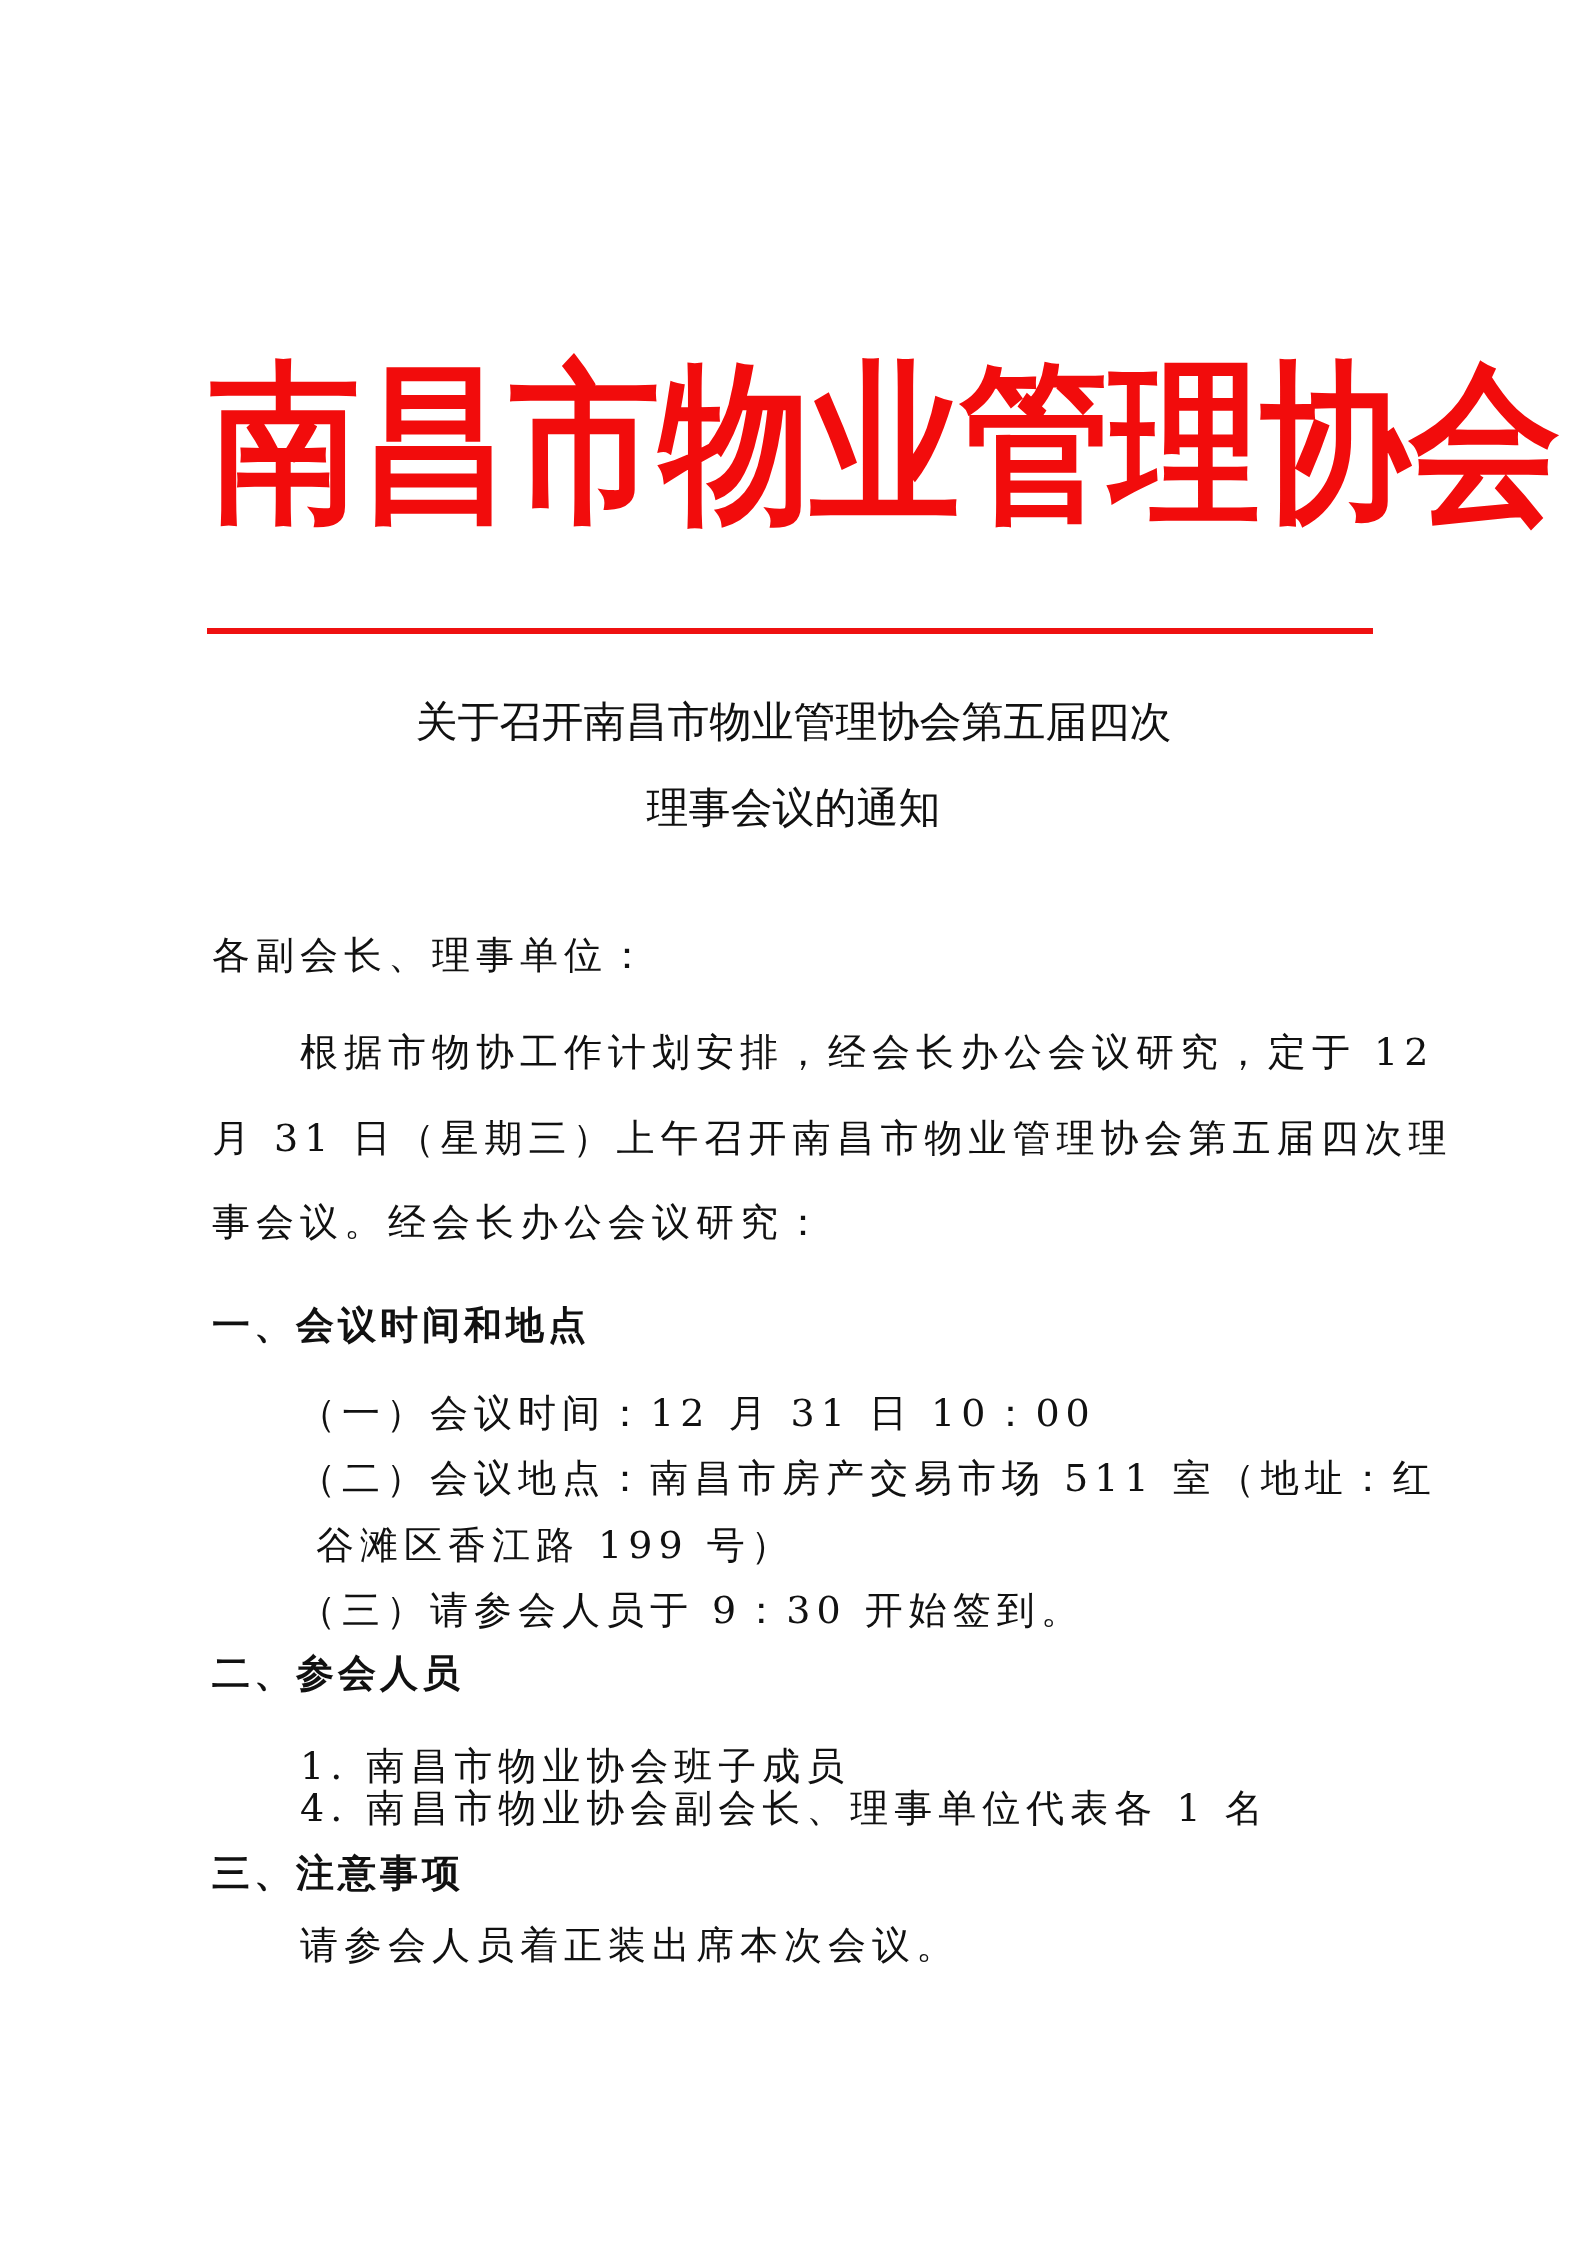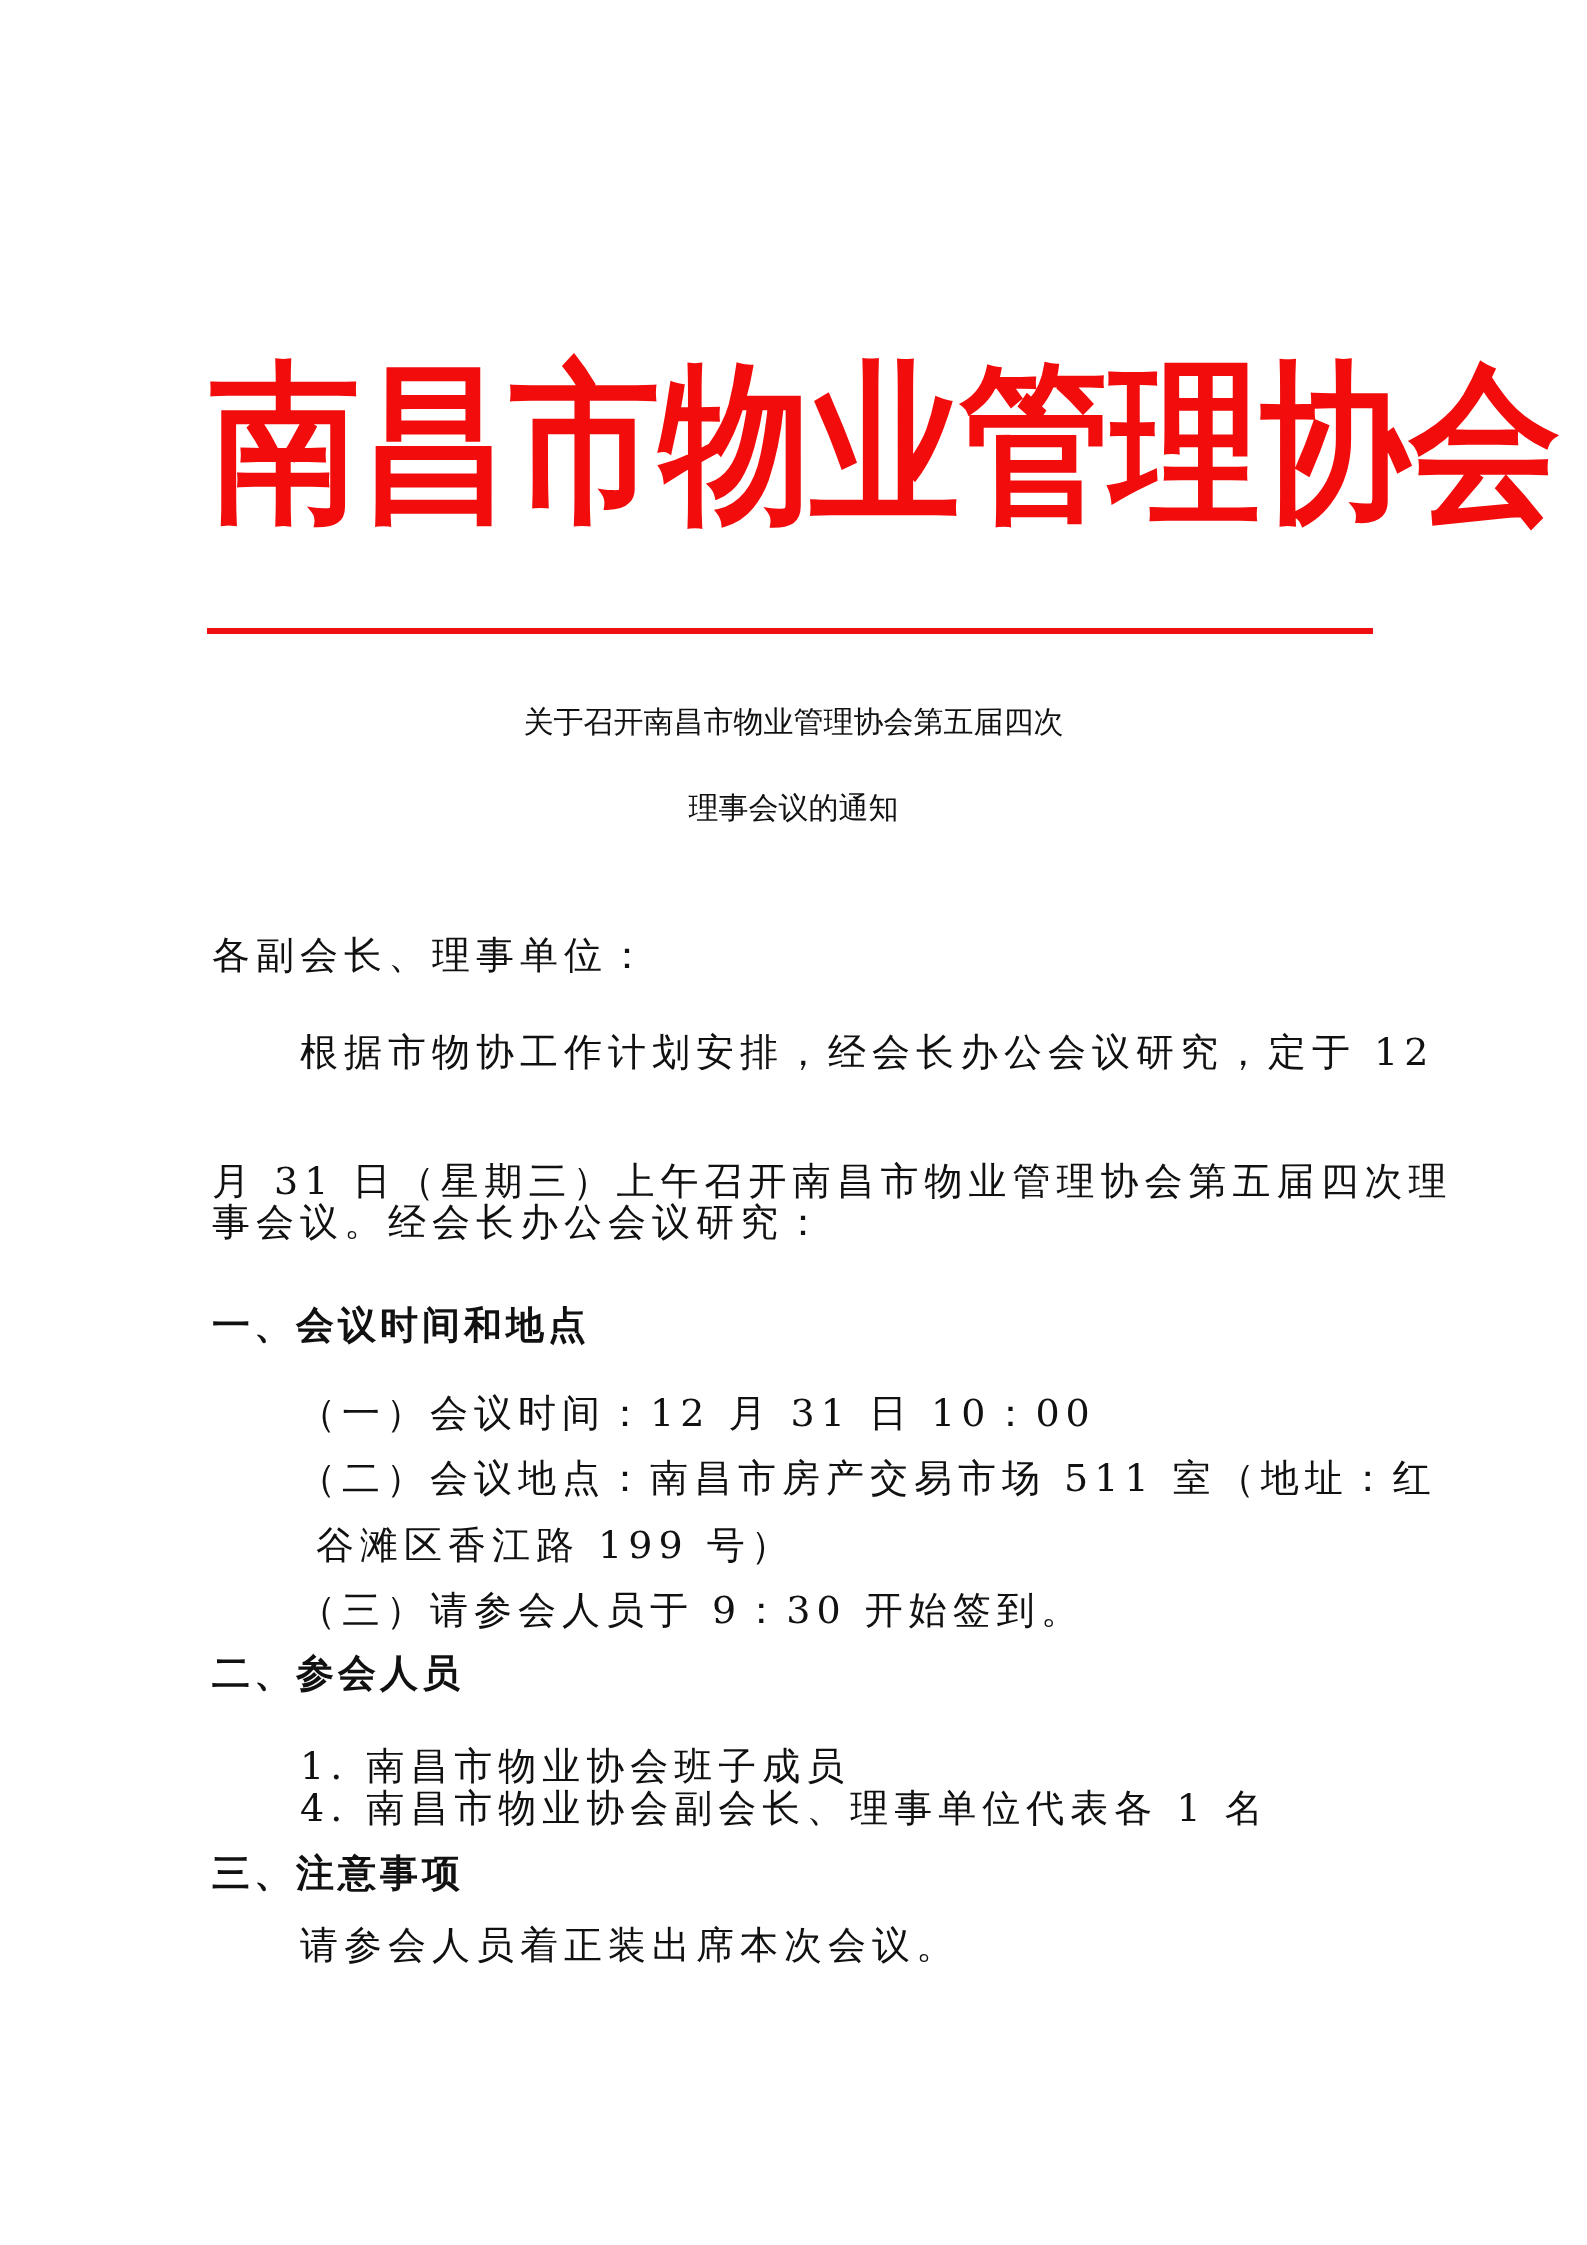--- a/index.html
+++ b/index.html
@@ -4,21 +4,21 @@
 <style>
   html, body { margin:0; padding:0; background:#ffffff; }
   body { width:1587px; height:2245px; position:relative; overflow:hidden;
          font-family:"DejaVu Serif","Liberation Serif",serif; color:#111; }
   .abs { position:absolute; white-space:nowrap; }
   .header { left:210px; top:340px; width:1165px; height:180px;
             font-family:"DejaVu Sans","Liberation Sans",sans-serif; font-weight:bold;
             color:#f20c0c; font-size:150px; line-height:180px;
             display:flex; justify-content:space-between; transform:scaleY(1.15); transform-origin:top; }
   .rule { left:207px; top:628px; width:1166px; height:6px; background:#ef1111; }
-  .title { left:0; width:1587px; text-align:center; font-size:30px; line-height:56px;
+  .title { left:0; width:1587px; text-align:center; font-size:42px; line-height:56px;
            font-family:"Liberation Serif","DejaVu Serif",serif; letter-spacing:0px; }
   .body { font-size:38px; line-height:50px; letter-spacing:6px; }
   .hd { font-size:38px; line-height:50px; letter-spacing:4px; font-weight:bold; }
 </style>
 </head>
 <body>
 
 <div class="abs header">
   <span>南</span>
   <span>昌</span>
@@ -32,21 +32,21 @@
 </div>
 
 <div class="abs rule"></div>
 
 <div class="abs title" style="top:694px;">关于召开南昌市物业管理协会第五届四次</div>
 <div class="abs title" style="top:780px;">理事会议的通知</div>
 
 <div class="abs body" style="left:212px; top:930px;text-align:right;">各副会长、理事单位：</div>
 
 <div class="abs body" style="left:300px; top:1027px;">根据市物协工作计划安排，经会长办公会议研究，定于 12</div>
-<div class="abs body" style="left:212px; top:1156px;">月 31 日（星期三）上午召开南昌市物业管理协会第五届四次理</div>
+<div class="abs body" style="left:212px; top:1113px;">月 31 日（星期三）上午召开南昌市物业管理协会第五届四次理</div>
 <div class="abs body" style="left:212px; top:1197px;">事会议。经会长办公会议研究：</div>
 
 <div class="abs hd" style="left:212px; top:1300px;">一、会议时间和地点</div>
 <div class="abs body" style="left:298px; top:1388px;">（一）会议时间：12 月 31 日 10：00</div>
 <div class="abs body" style="left:298px; top:1453px;">（二）会议地点：南昌市房产交易市场 511 室（地址：红</div>
 <div class="abs body" style="left:300px; top:1520px;margin-left:16px;">谷滩区香江路 199 号）</div>
 <div class="abs body" style="left:298px; top:1585px;">（三）请参会人员于 9：30 开始签到。</div>
 
 <div class="abs hd" style="left:212px; top:1648px;">二、参会人员</div>
 <div class="abs body" style="left:300px; top:1715px;margin-top:26px;">1. 南昌市物业协会班子成员</div>

